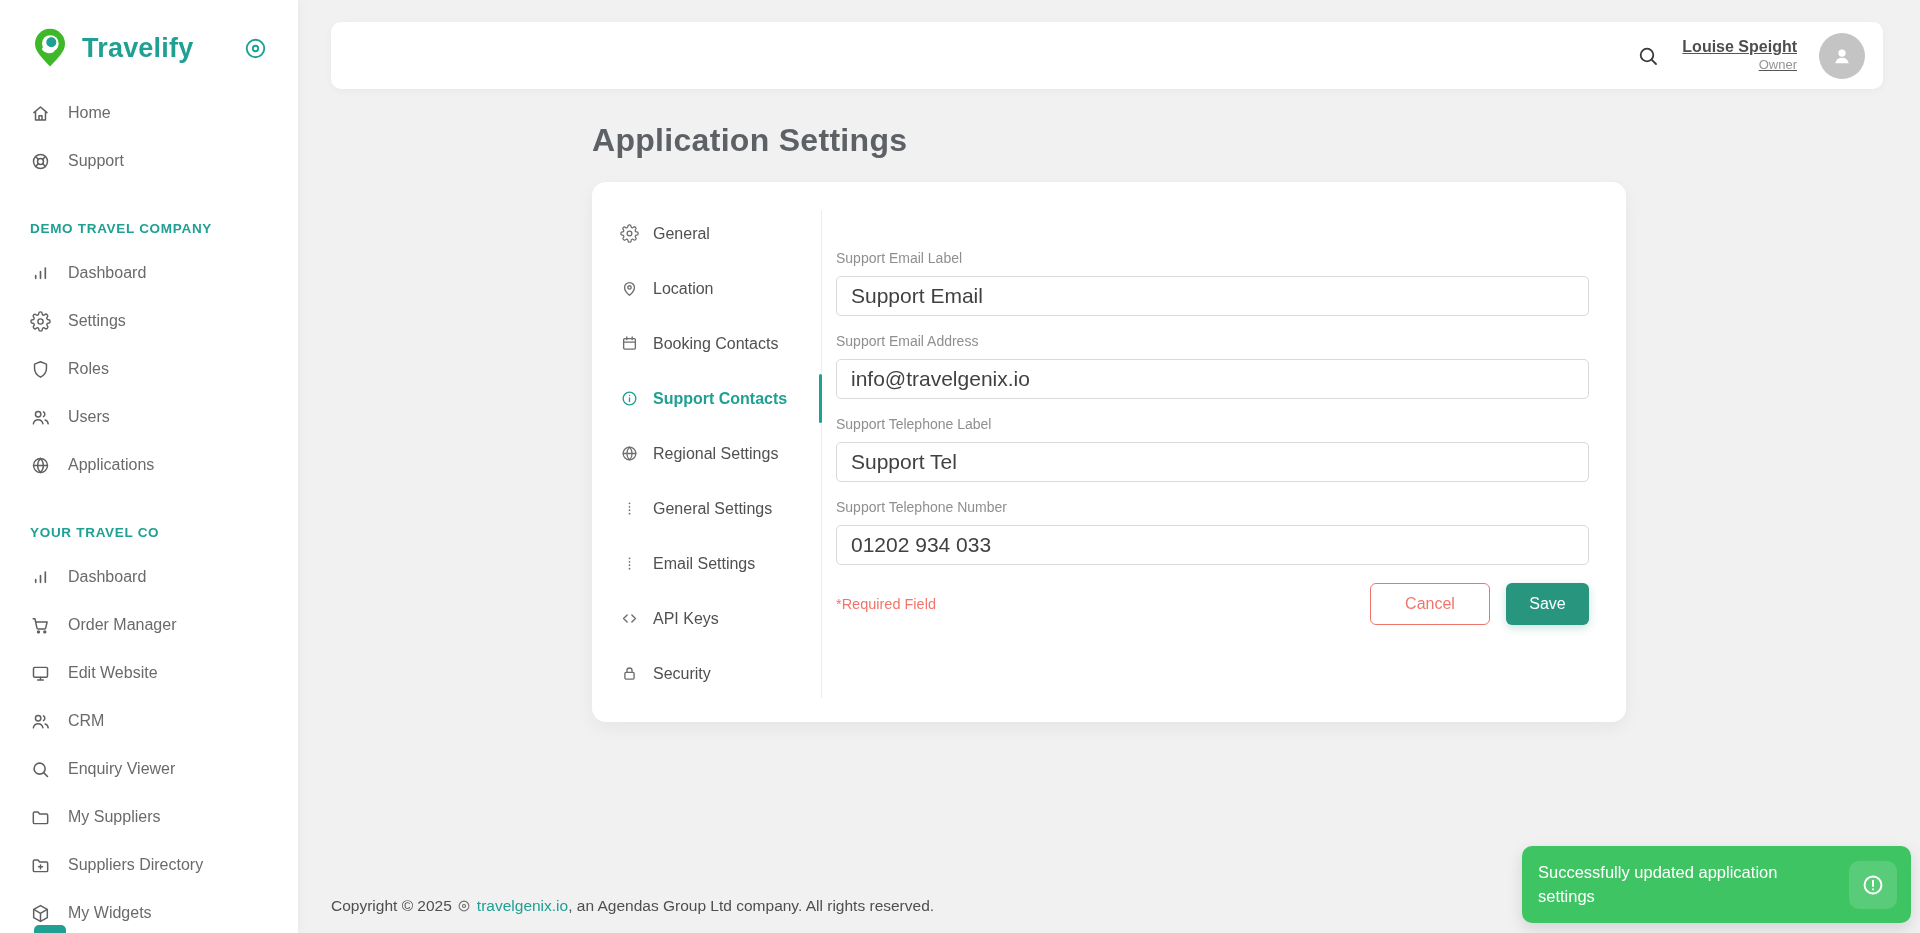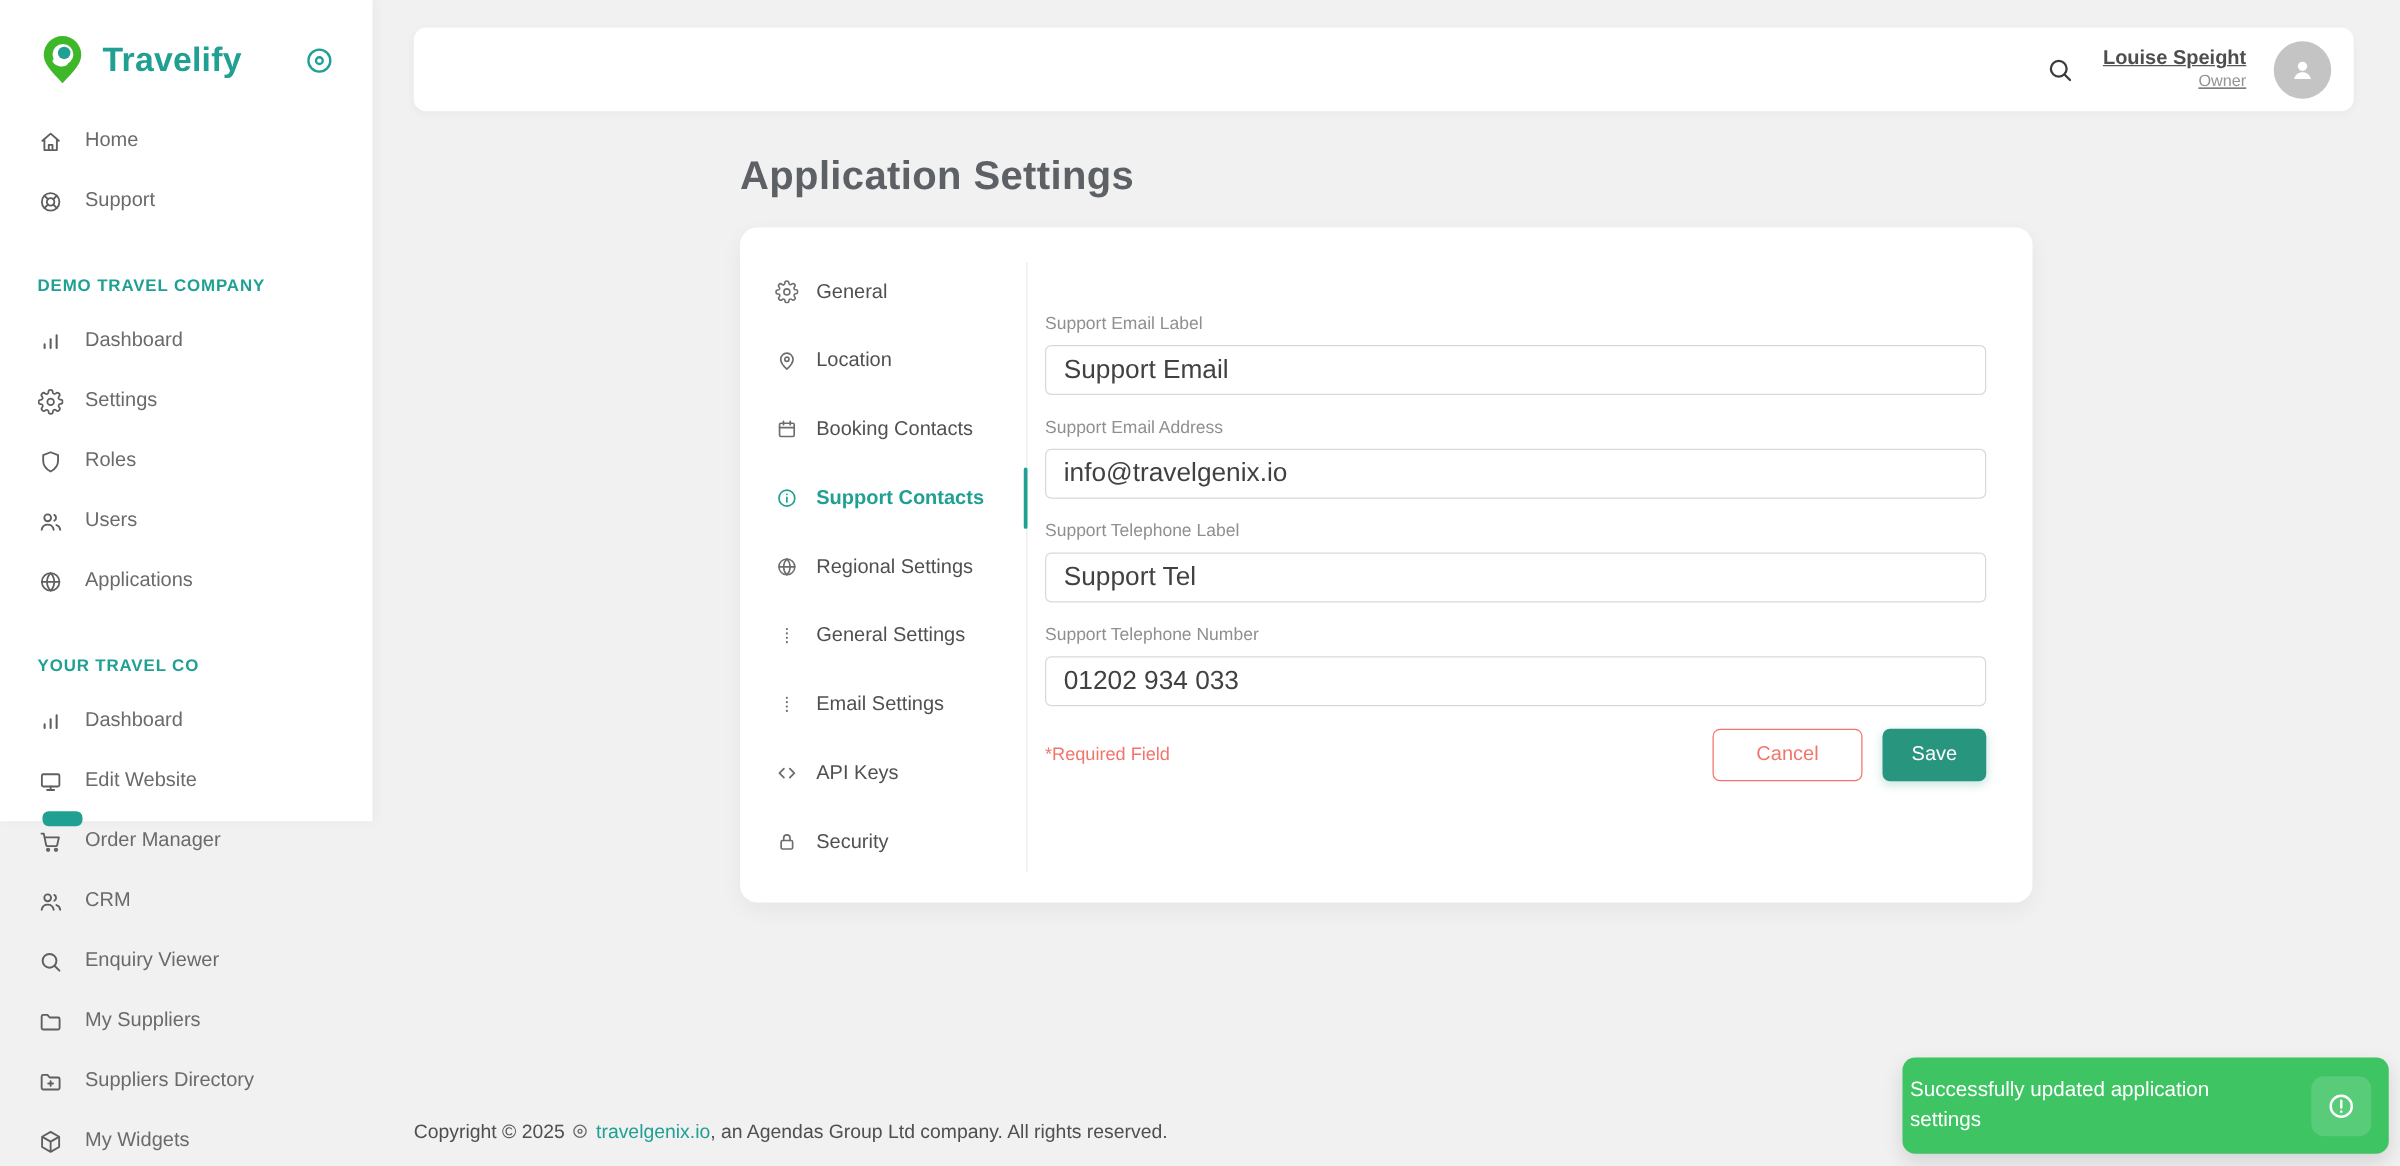--- a/index.html
+++ b/index.html
@@ -1,21 +1,21 @@
 <!DOCTYPE html>
 <html style="--brand-teal: #1fa093; --save-teal: #28957f; --success-green: #3ec463; --danger-red: #f2756b; --logo-green: #3eb829;"><head>
 <meta charset="utf-8">
 <style>
   * { margin:0; padding:0; box-sizing:border-box; font-family:"Liberation Sans", sans-serif; }
   html,body { width:1920px; height:933px; }
   body { position:relative; background:#f1f1f2; overflow:hidden; color:#555; }
   svg.ic { display:block; fill:none; }
 
   
-  .sidebar { position:absolute; left:0; top:0; width:298px; height:657px; background:#fff;
+  .sidebar { position:absolute; left:0; top:0; width:298px; height:933px; background:#fff;
              box-shadow:2px 0 10px rgba(0,0,0,.04); z-index:2; }
   .logo-row { display:flex; align-items:center; padding:26px 30px 0 30px; height:70px; }
   .logo-mark svg { width:40px; height:44px; display:block; }
   .brand { color:var(--brand-teal,#1fa093); font-size:27px; font-weight:700; margin-left:12px; letter-spacing:.2px; }
   .collapse-btn { margin-left:auto; color:var(--brand-teal,#1fa093); cursor:pointer; }
   .collapse-btn svg { width:25px; height:25px; }
   nav { margin-top:19px; }
   .nav-item { display:flex; align-items:center; gap:17px; height:48px; padding:0 30px;
               font-size:16px; color:#6a6a6a; cursor:pointer; white-space:nowrap; }
   .nav-item .nav-ic { color:#5f5f5f; }
@@ -70,21 +70,21 @@
               box-shadow:0 3px 8px rgba(40,149,127,.25); }
 
   footer { position:absolute; left:33px; top:897px; font-size:15.5px; color:#4f4f4f; }
   footer a { color:var(--brand-teal,#1fa093); text-decoration:none; cursor:pointer; }
   .footer-pin { display:inline-block; vertical-align:-2px; margin:0 6px 0 5px; color:#6b6b6b; }
   .footer-pin svg { width:14px; height:14px; }
 
   
   .toast { position:absolute; left:1522px; top:846px; width:389px; height:77px;
            background:var(--success-green,#3ec463); border-radius:10px; color:#fff;
-           display:flex; align-items:center; padding:0 14px 0 6px;
+           display:flex; align-items:center; padding:0 14px 0 16px;
            box-shadow:0 6px 16px rgba(0,0,0,.12); z-index:3; }
   .toast-msg { font-size:16.5px; line-height:1.45; font-weight:500; max-width:280px; }
   .toast-icon { margin-left:auto; width:48px; height:48px; border-radius:10px;
                 background:rgba(255,255,255,.14); display:grid; place-items:center; cursor:pointer; }
   .toast-icon svg { width:26px; height:26px; }
 </style>
 </head>
 <body>
 
 <svg style="position:absolute;width:0;height:0;overflow:hidden" aria-hidden="true">
@@ -320,33 +320,33 @@
             <svg class="ic">
               <use href="#sym-bar-chart"></use>
             </svg>
           </span>
           <span class="nav-label">Dashboard</span>
         </div>
 
         <div class="nav-item">
           <span class="nav-ic">
             <svg class="ic">
+              <use href="#sym-cart"></use>
+            </svg>
+          </span>
+          <span class="nav-label">Order Manager</span>
+        </div>
+
+        <div class="nav-item">
+          <span class="nav-ic">
+            <svg class="ic">
               <use href="#sym-monitor"></use>
             </svg>
           </span>
           <span class="nav-label">Edit Website</span>
-        </div>
-
-        <div class="nav-item">
-          <span class="nav-ic">
-            <svg class="ic">
-              <use href="#sym-cart"></use>
-            </svg>
-          </span>
-          <span class="nav-label">Order Manager</span>
         </div>
 
         <div class="nav-item">
           <span class="nav-ic">
             <svg class="ic">
               <use href="#sym-users"></use>
             </svg>
           </span>
           <span class="nav-label">CRM</span>
         </div>

